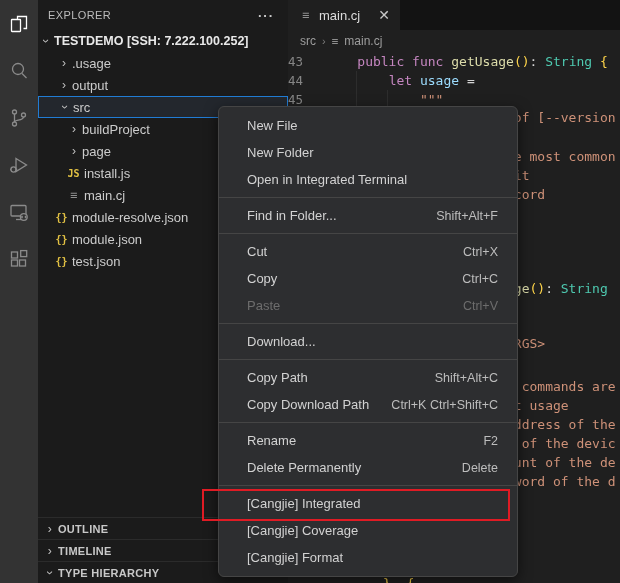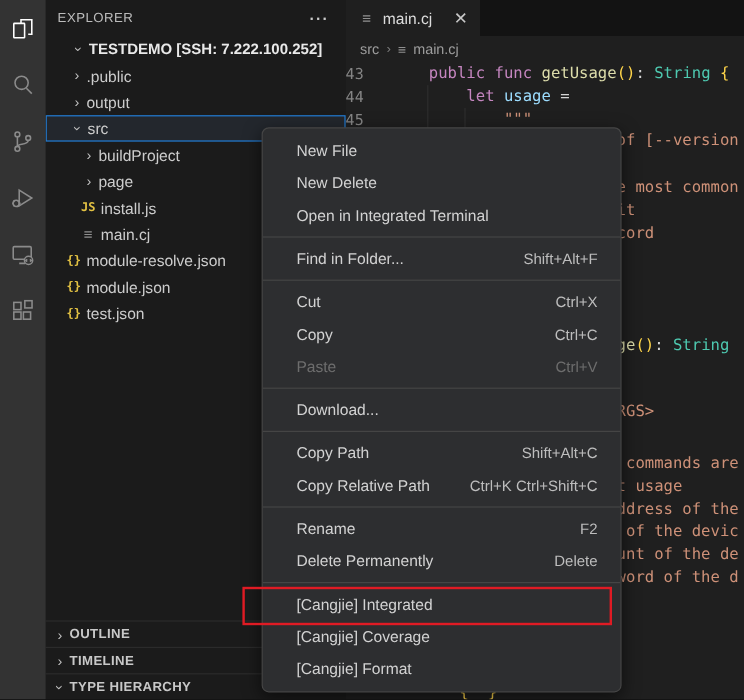--- a/index.html
+++ b/index.html
@@ -125,27 +125,27 @@
       </svg>
     </div>
   </div>
 
   <div class="sidebar">
     <div class="sidebar-header">
       <span class="sidebar-title">EXPLORER</span>
       <span class="more-btn">···</span>
     </div>
     <div class="tree">
-        <div class="tree-row bold" style="padding-left: 20px;">
+        <div class="tree-row bold" style="padding-left: 0;">
           <span class="chev expanded">›</span>
           <span class="tree-label">TESTDEMO [SSH: 7.222.100.252]</span>
         </div>
         <div class="tree-row" style="padding-left: 18px;">
           <span class="chev">›</span>
-          <span class="tree-label">.public</span>
+          <span class="tree-label">.usage</span>
         </div>
         <div class="tree-row" style="padding-left: 18px;">
           <span class="chev">›</span>
           <span class="tree-label">output</span>
         </div>
         <div class="tree-row selected" style="padding-left: 18px;">
           <span class="chev expanded">›</span>
           <span class="tree-label">src</span>
         </div>
         <div class="tree-row" style="padding-left: 28px;">
@@ -238,21 +238,21 @@
         <div class="fragment" style="top: 472px; left: 218px;"><span class="tok-str">sword of the d</span></div>
         <div class="fragment" style="top: 574px; left: 95px;"><span class="tok-brk">}  {</span></div>
       </div>
   </div>
 
   <div class="context-menu">
       <div class="menu-item">
         <span class="mi-label">New File</span>
       </div>
       <div class="menu-item">
-        <span class="mi-label">New Delete</span>
+        <span class="mi-label">New Folder</span>
       </div>
       <div class="menu-item">
         <span class="mi-label">Open in Integrated Terminal</span>
       </div>
       <div class="menu-sep"></div>
       <div class="menu-item">
         <span class="mi-label">Find in Folder...</span>
         <span class="mi-key">Shift+Alt+F</span>
       </div>
       <div class="menu-sep"></div>
@@ -271,21 +271,21 @@
       <div class="menu-sep"></div>
       <div class="menu-item">
         <span class="mi-label">Download...</span>
       </div>
       <div class="menu-sep"></div>
       <div class="menu-item">
         <span class="mi-label">Copy Path</span>
         <span class="mi-key">Shift+Alt+C</span>
       </div>
       <div class="menu-item">
-        <span class="mi-label">Copy Relative Path</span>
+        <span class="mi-label">Copy Download Path</span>
         <span class="mi-key">Ctrl+K Ctrl+Shift+C</span>
       </div>
       <div class="menu-sep"></div>
       <div class="menu-item">
         <span class="mi-label">Rename</span>
         <span class="mi-key">F2</span>
       </div>
       <div class="menu-item">
         <span class="mi-label">Delete Permanently</span>
         <span class="mi-key">Delete</span>

